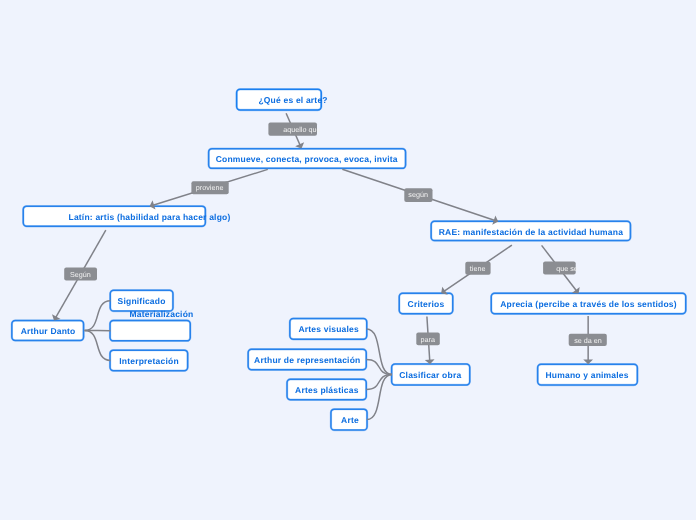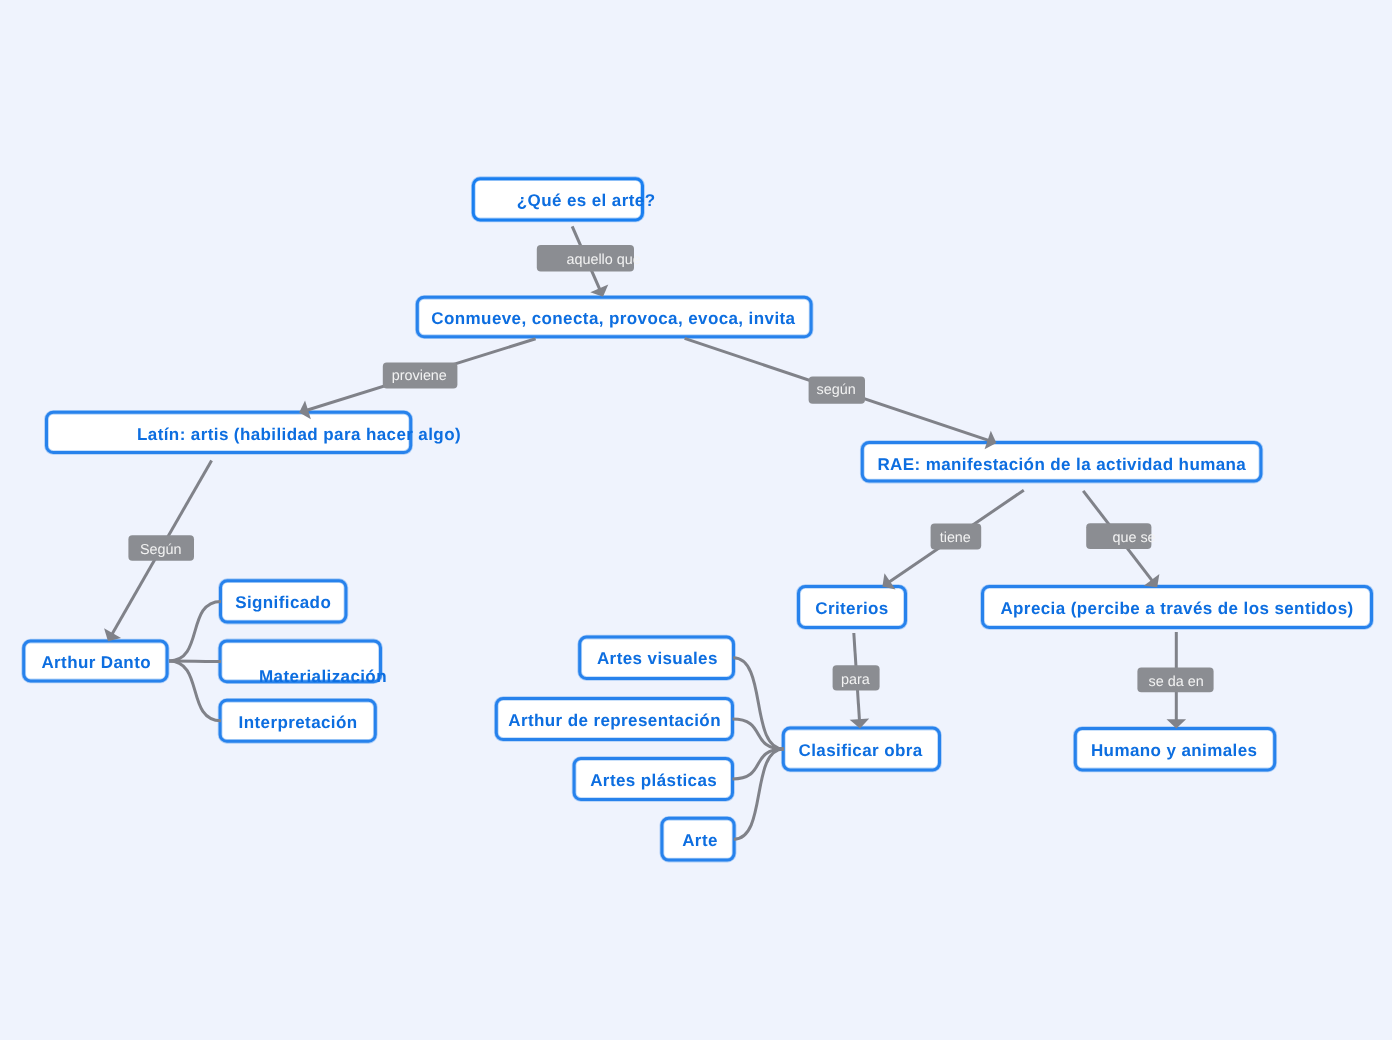--- a/index.html
+++ b/index.html
@@ -174,21 +174,21 @@
     </div>
     <div class="node" style="left: 430.9px; top: 221px; width: 199.8px; height: 19.8px;">
       <span class="ntxt">RAE: manifestación de la actividad humana</span>
     </div>
     <div class="node" style="left: 11.6px; top: 320.3px; width: 72.2px; height: 20.4px;">
       <span class="ntxt">Arthur Danto</span>
     </div>
     <div class="node" style="left: 110px; top: 290.1px; width: 63.2px; height: 21.2px;">
       <span class="ntxt">Significado</span>
     </div>
-    <div class="node" style="left: 109.8px; top: 327px; width: 103px; height: 20.9px;">
+    <div class="node" style="left: 109.8px; top: 303px; width: 103px; height: 20.9px;">
       <span class="ntxt">Materialización</span>
     </div>
     <div class="node" style="left: 109.8px; top: 349.9px; width: 78.1px; height: 21px;">
       <span class="ntxt">Interpretación</span>
     </div>
     <div class="node" style="left: 399px; top: 293px; width: 54px; height: 21px;">
       <span class="ntxt">Criterios</span>
     </div>
     <div class="node" style="left: 491px; top: 293px; width: 195px; height: 21px; justify-content: center;">
       <span class="ntxt">Aprecia (percibe a través de los sentidos)</span>

